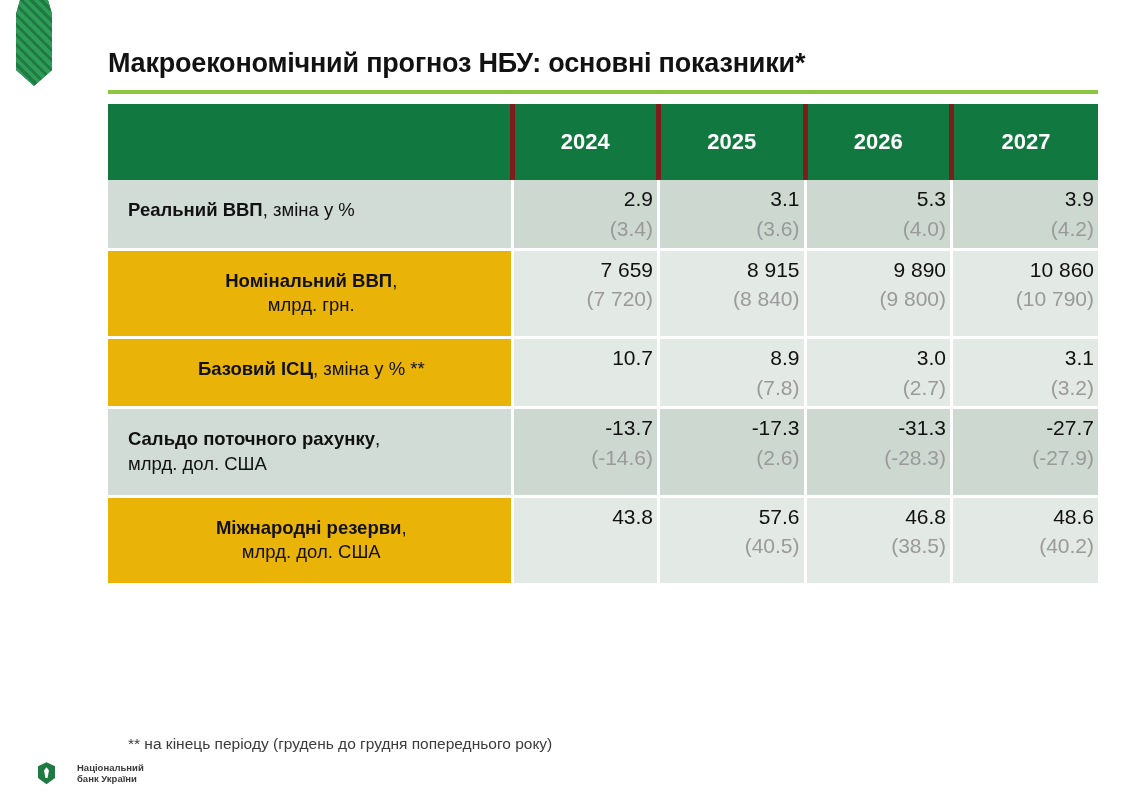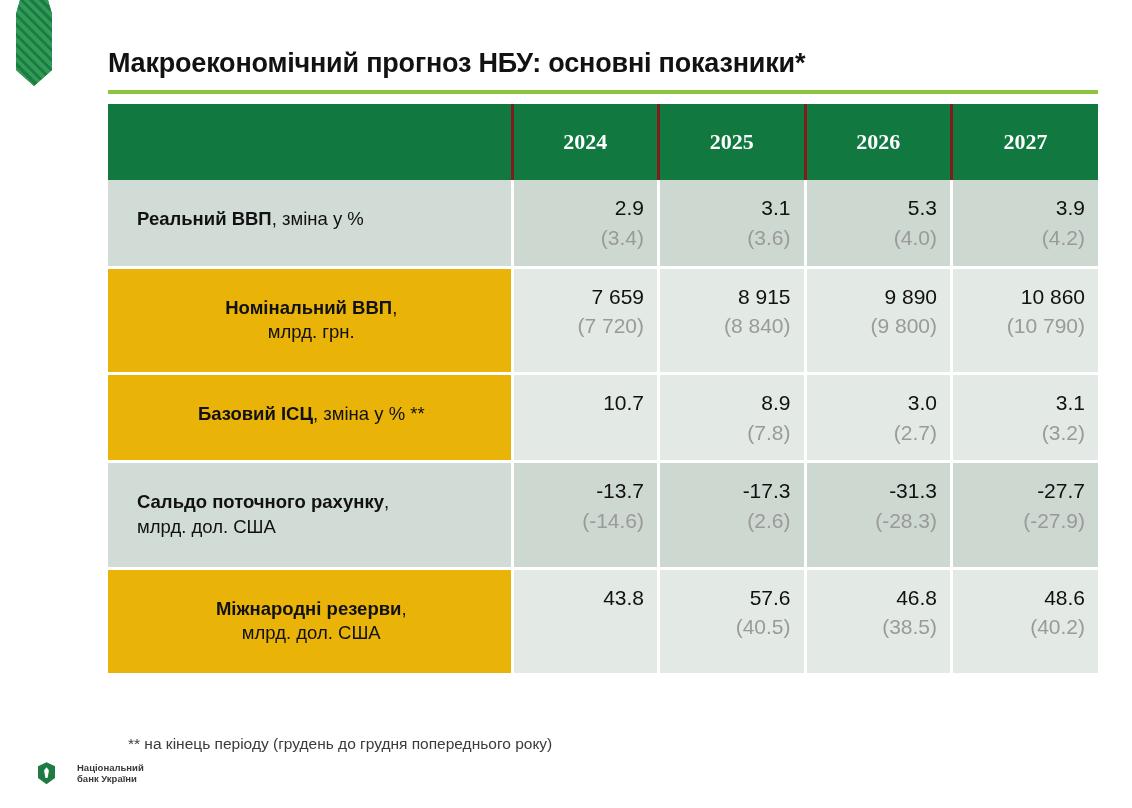--- a/index.html
+++ b/index.html
@@ -80,26 +80,25 @@
     height: 76px;
     vertical-align: middle;
     text-align: center;
     padding: 0;
   }
   table.macro thead th.head-label {
     background: #11793f;
     text-align: left;
   }
   table.macro thead th.yr {
-    border-left: 3px solid #7f1d1d;
-    font-family: Liberation Serif, serif;
+    border-left: 5px solid #7f1d1d;
   }
 
   table.macro tbody td {
-    padding: 13px;
+    padding: 4px;
     vertical-align: top;
     border-bottom: 3px solid #ffffff;
     margin-top: 27px;
   }
 
   .rowlabel {
     padding: 14px 12px 14px 16px;
     font-size: 18.5px;
     line-height: 1.33;
     color: #111111;

